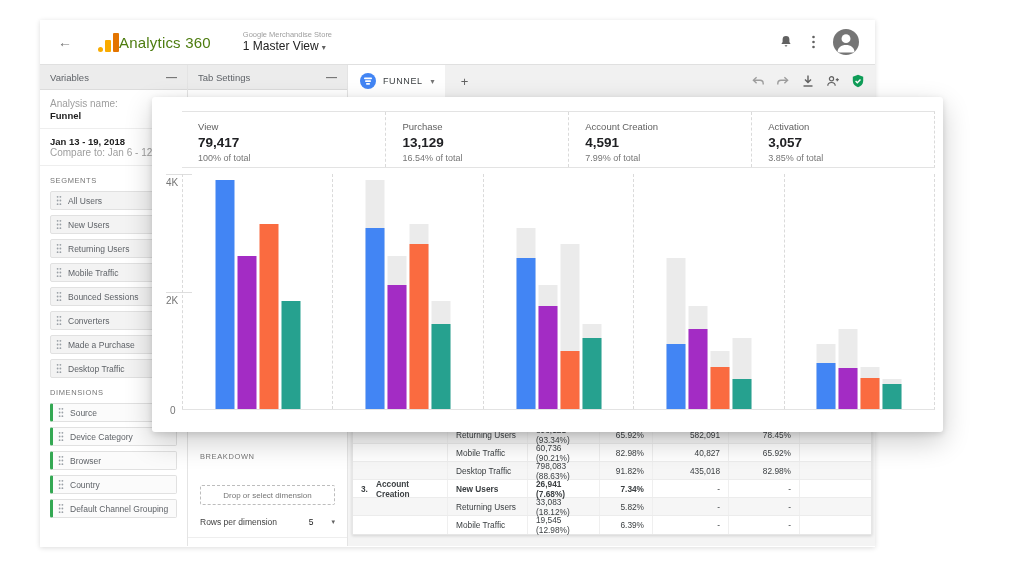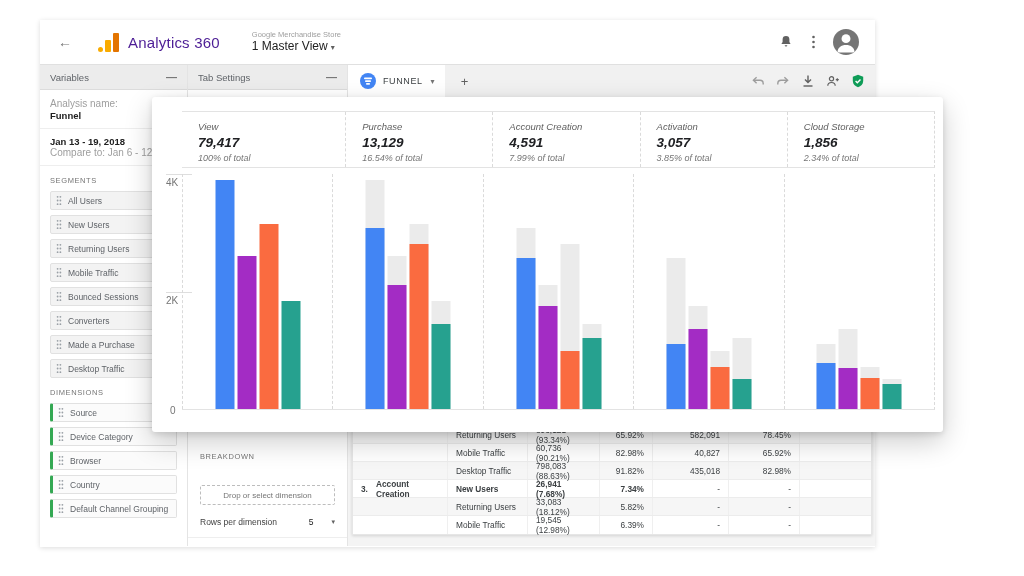--- a/index.html
+++ b/index.html
@@ -12,21 +12,21 @@
     background:#fff; box-shadow:0 1px 5px rgba(0,0,0,.14); }
 
   
   .app-header { position:relative; height:45px; background:#fff; border-bottom:1px solid #e0e0e0;
     display:flex; align-items:center; }
   .back-arrow { margin-left:18px; font-size:14px; color:#757575; cursor:pointer; }
   .logo { display:flex; align-items:flex-end; gap:2px; margin-left:26px; }
   .l-dot { width:5px; height:5px; border-radius:50%; background:#f9ab00; }
   .l-bar1 { width:6px; height:12px; border-radius:1px; background:#f9ab00; }
   .l-bar2 { width:6px; height:19px; border-radius:1px; background:#e37400; }
-  .app-name { margin-left:9px; font-size:15px; color:#4c1d95; letter-spacing:.2px; }
+  .app-name { font-size:15px; color:#4d7c0f; letter-spacing:.2px; }
   .view-switcher { margin-left:32px; line-height:1.25; cursor:pointer; }
   .vs-property { font-size:7.5px; color:#9e9e9e; }
   .vs-view { font-size:12px; color:#212121; }
   .vs-view .caret { font-size:8px; color:#616161; margin-left:3px; }
   .header-right { margin-left:auto; display:flex; align-items:center; gap:17px; padding-right:16px; }
   .hicon { width:16px; height:16px; cursor:pointer; display:block; }
   .avatar { width:26px; height:26px; border-radius:50%; background:#757575; overflow:hidden; cursor:pointer; }
 
   
   .app-body { display:flex; height:481px; }
@@ -86,21 +86,21 @@
   .tc.c5 { width:71px; }
   .tc.c6 { flex:1; border-right:none; }
   .trow.bold .tc.c0, .trow.bold .tc.c1, .trow.bold .tc.c2, .trow.bold .tc.c3 { font-weight:bold; }
 
   
   .overlay { position:absolute; left:152px; top:97px; width:791px; height:335px; background:#fff;
     border-radius:3px; box-shadow:0 2px 6px rgba(0,0,0,.12), 0 10px 28px rgba(0,0,0,.20); z-index:10; }
   .stats-row { position:absolute; left:30px; top:14px; width:753px; height:57px;
     border-top:1px solid #e3e3e3; border-bottom:1px solid #e3e3e3; border-right:1px dashed #dadada;
     display:flex; }
-  .stat { flex:1; border-left:1px dashed #dadada; padding:9px 0 0 16px;font-style:italic; }
+  .stat { flex:1; border-left:1px dashed #dadada; padding:9px 0 0 16px; }
   .stat:first-child { border-left:none; flex:1.13; }
   .s-name { font-size:9.5px; color:#616161; margin-bottom:3px; }
   .s-value { font-size:13.5px; font-weight:bold; color:#202124; margin-bottom:3px; }
   .s-share { font-size:9px; color:#757575; }
 
   .plot { position:absolute; left:30px; top:77px; width:753px; height:236px;
     border-bottom:1px solid #e3e3e3; border-right:1px dashed #dadada; display:flex; }
   .cgroup { flex:1; position:relative; border-left:1px dashed #dadada; }
   .cgroup:first-child { border-left:none; flex:1.13; }
   .bars { position:absolute; bottom:0; left:50%; transform:translateX(-50%);
@@ -517,25 +517,20 @@
         <div class="stat">
           <div class="s-name">Account Creation</div>
           <div class="s-value">4,591</div>
           <div class="s-share">7.99% of total</div>
         </div>
         <div class="stat">
           <div class="s-name">Activation</div>
           <div class="s-value">3,057</div>
           <div class="s-share">3.85% of total</div>
         </div>
-        <div class="stat">
-          <div class="s-name">Cloud Storage</div>
-          <div class="s-value">1,856</div>
-          <div class="s-share">2.34% of total</div>
-        </div>
       </div>
     <div class="plot">
       <div class="ytick" style="top:0"></div>
       <div class="ytick" style="top:118px"></div>
       <div class="ylab" style="top:3px">4K</div>
       <div class="ylab" style="top:121px">2K</div>
       <div class="ylab" style="bottom:-7px;left:-12px">0</div>
     <div class="cgroup">
           <div class="bars">
             <div class="slot">

